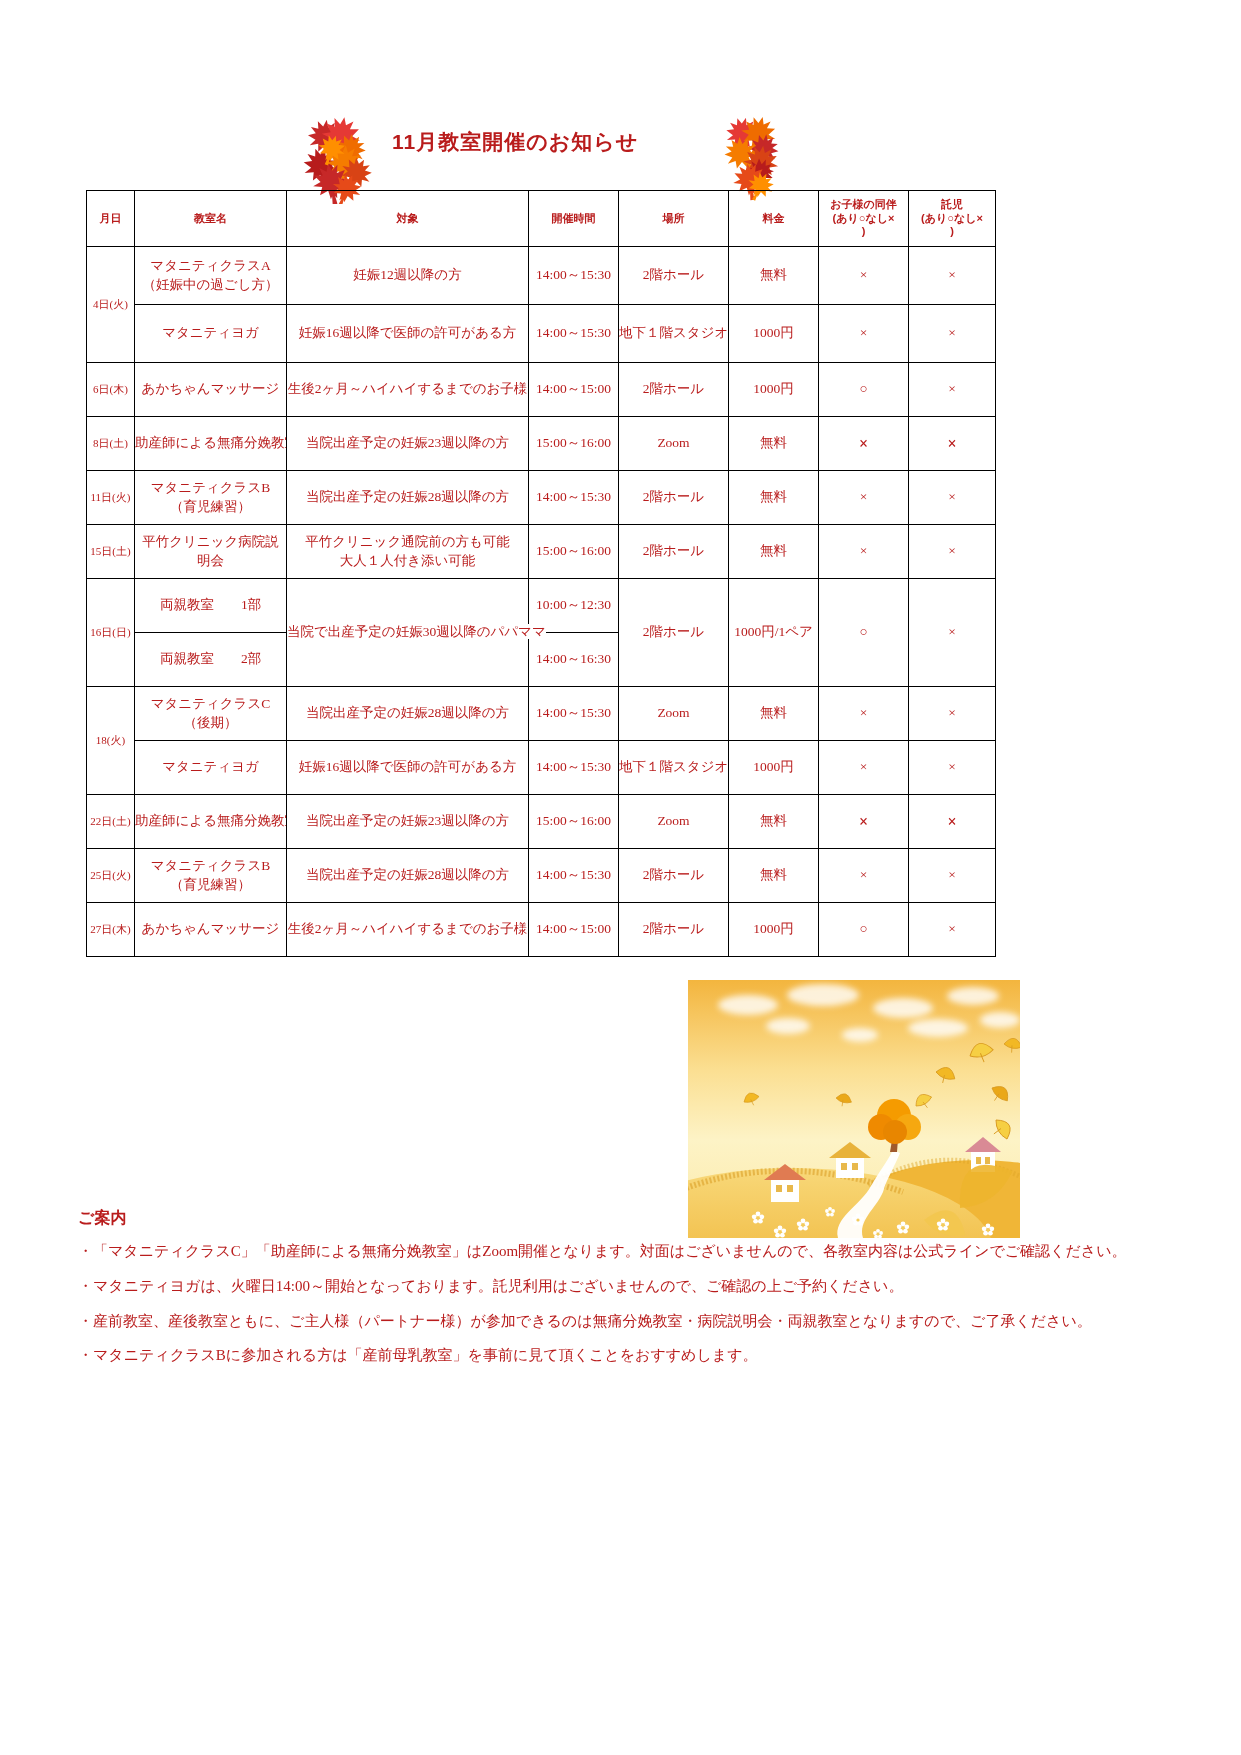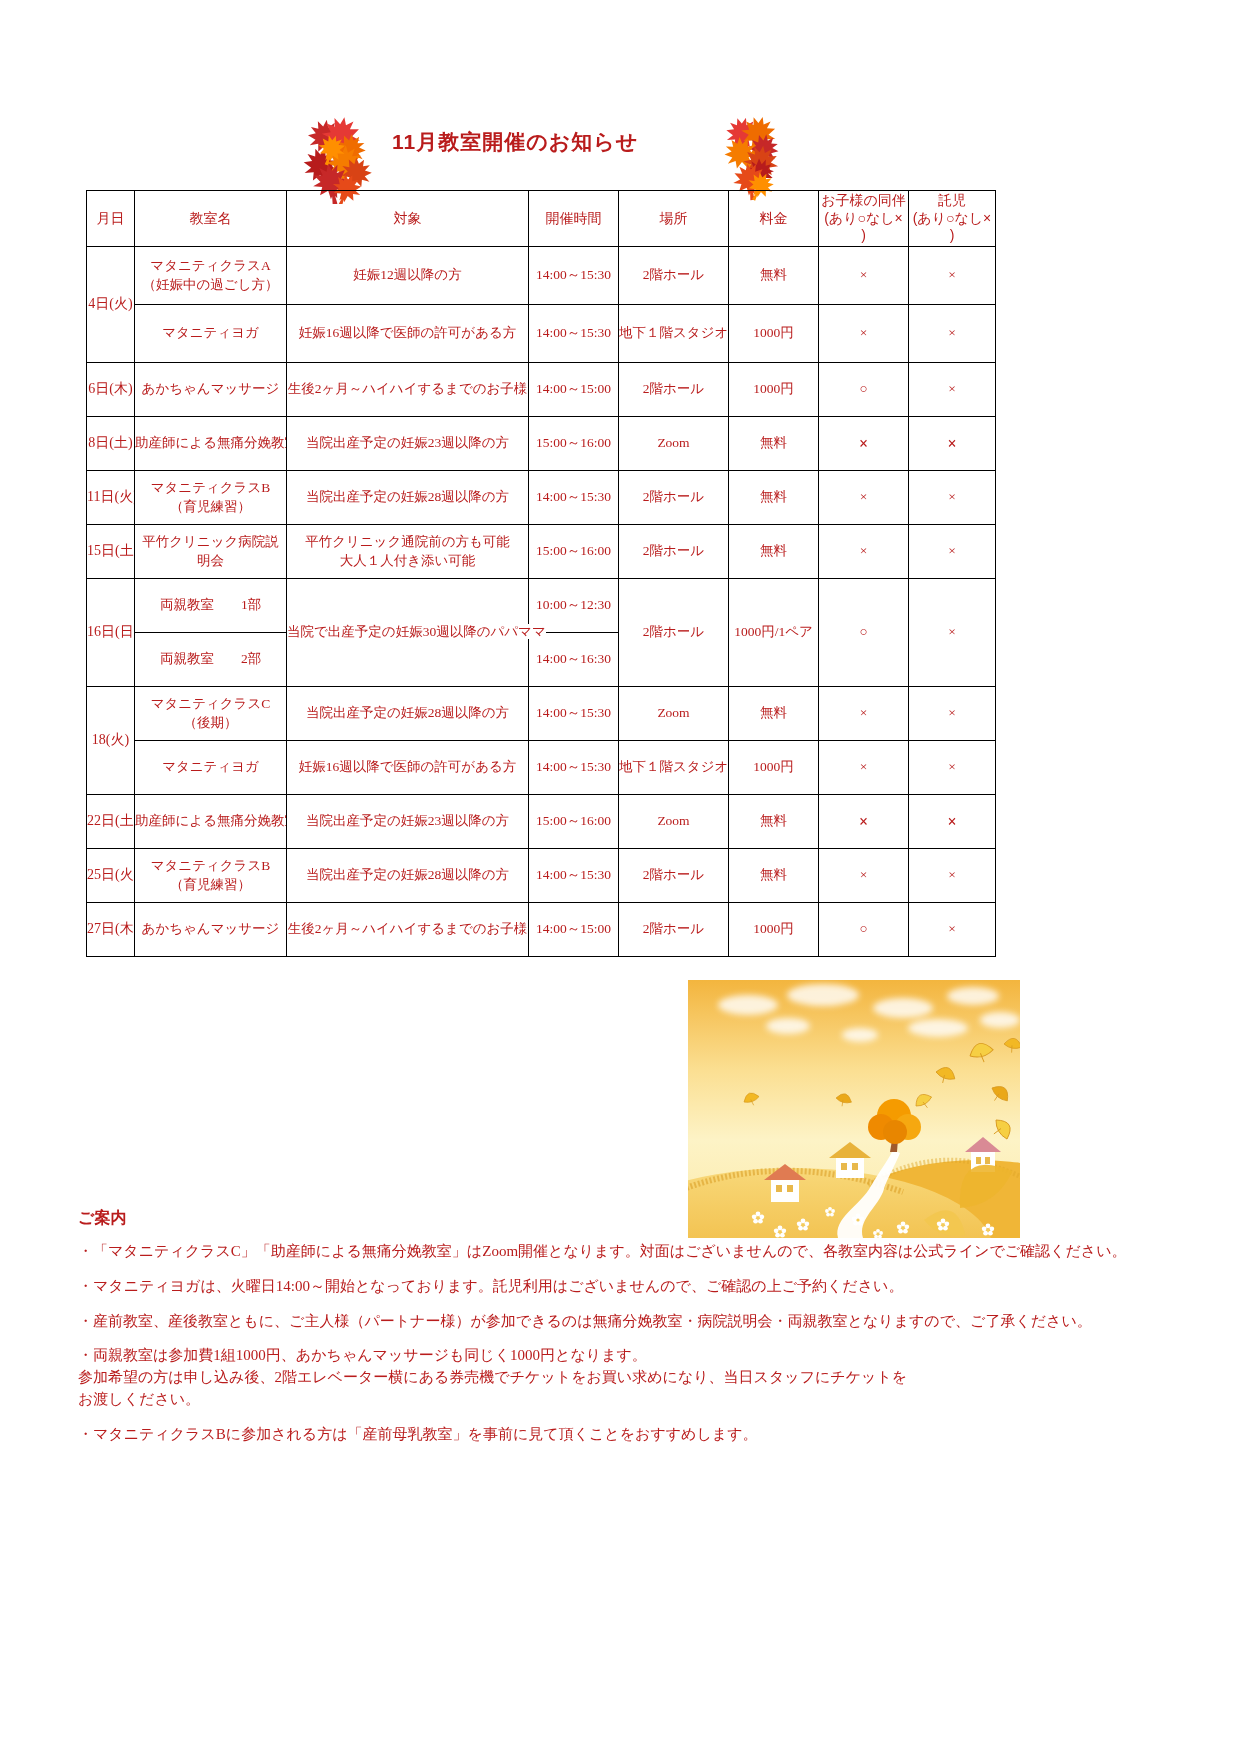--- a/index.html
+++ b/index.html
@@ -21,26 +21,26 @@
     position:absolute;left:86px;top:190px;width:909px;
     border-collapse:collapse;table-layout:fixed;
     font-size:13.5px;line-height:1.35;
   }
   .schedule td,.schedule th{
     border:1.6px solid #000;text-align:center;vertical-align:middle;
     padding:1px 2px;white-space:pre-line;overflow:hidden;
   }
   .schedule th{
     font-family:"Liberation Sans","DejaVu Sans",sans-serif;
-    font-weight:normal;font-size:14px;line-height:1.25;
+    font-weight:bold;font-size:11px;line-height:1.25;
   }
   .schedule .hrow{height:56px;}
   .schedule .r{height:54px;}
   .schedule .rtall{height:58px;}
-  .schedule td.date{font-size:14px;white-space:nowrap;padding:1px 0;margin-top:16px;}
+  .schedule td.date{font-size:11px;white-space:nowrap;padding:1px 0;margin-top:16px;}
   .schedule td.clip{white-space:nowrap;padding:1px 0;}
   .schedule td.tight{white-space:nowrap;padding:1px 0;}
   .schedule td.xb{font-weight:bold;font-size:16px;}
   .schedule td.mid{position:relative;white-space:nowrap;overflow:visible;padding:1px 0;}
   .schedule td.mid::after{
     content:"";position:absolute;left:0;right:0;top:50%;border-top:1.6px solid #000;z-index:0;
   }
   .schedule td.mid span{position:relative;z-index:1;background:#fff;}
   
   .illustration{position:absolute;left:688px;top:980px;width:332px;height:258px;}
@@ -340,19 +340,16 @@
         <use href="#flower" transform="translate(142,232) scale(0.8)"></use>
       <use href="#flower" transform="translate(190,254) scale(0.8)"></use>
     </svg>
   </div>
 
   <div class="notices">
     <h2>ご案内</h2>
     <p>・「マタニティクラスC」「助産師による無痛分娩教室」はZoom開催となります。対面はございませんので、各教室内容は公式ラインでご確認ください。</p>
     <p>・マタニティヨガは、火曜日14:00～開始となっております。託児利用はございませんので、ご確認の上ご予約ください。</p>
     <p>・産前教室、産後教室ともに、ご主人様（パートナー様）が参加できるのは無痛分娩教室・病院説明会・両親教室となりますので、ご了承ください。</p>
-    <p>・両親教室は参加費1組1000円、あかちゃんマッサージも同じく1000円となります。
- 参加希望の方は申し込み後、2階エレベーター横にある券売機でチケットをお買い求めになり、当日スタッフにチケットを
- お渡しください。</p>
     <p>・マタニティクラスBに参加される方は「産前母乳教室」を事前に見て頂くことをおすすめします。</p>
   </div>
 
 </div>
 
 </body></html>

